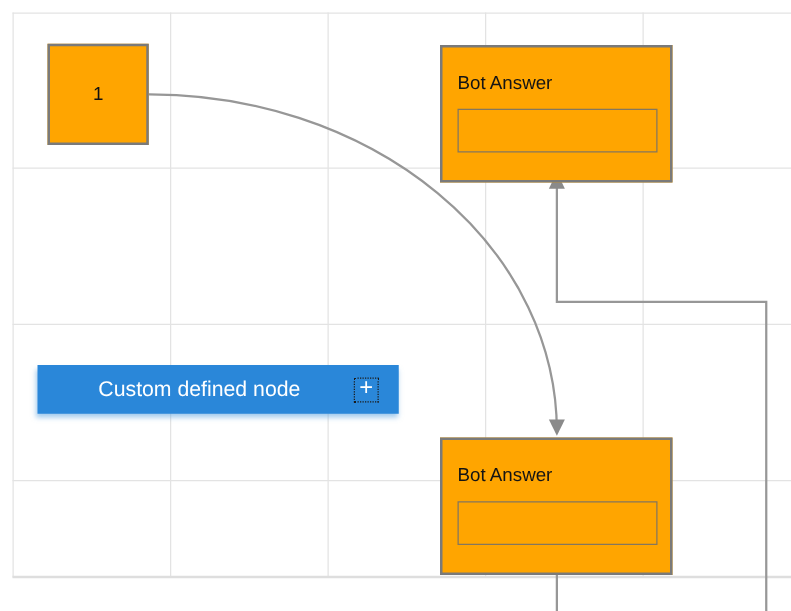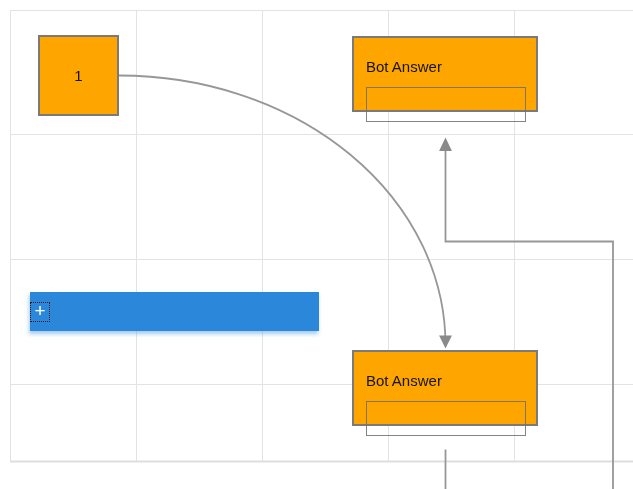--- a/index.html
+++ b/index.html
@@ -36,21 +36,21 @@
     align-items: center;
     justify-content: center;
   }
   .start-node .node-label {
     font-size: 15px;
     color: #111111;
   }
   
   .bot-node {
     width: 186px;
-    height: 76px;
+    height: 110px;
     background: #ffa500;
     border: 2px solid #7a7a7a;
   }
   .bot-top    { left: 352px; top: 36px;  }
   .bot-bottom { left: 352px; top: 350px; }
   .bot-title {
     position: absolute;
     left: 12px;
     top: 20px;
     font-size: 15px;
@@ -135,18 +135,19 @@
     <div class="bot-title">Bot Answer</div>
     <div class="bot-input"></div>
   </div>
 
   <div class="node bot-node bot-bottom">
     <div class="bot-title">Bot Answer</div>
     <div class="bot-input"></div>
   </div>
 
   <div class="node custom-node">
+    <span class="custom-label">Custom defined node</span>
     <span class="add-port">
       <span class="plus">+</span>
     </span>
   </div>
 
 </div>
 
 </body></html>

